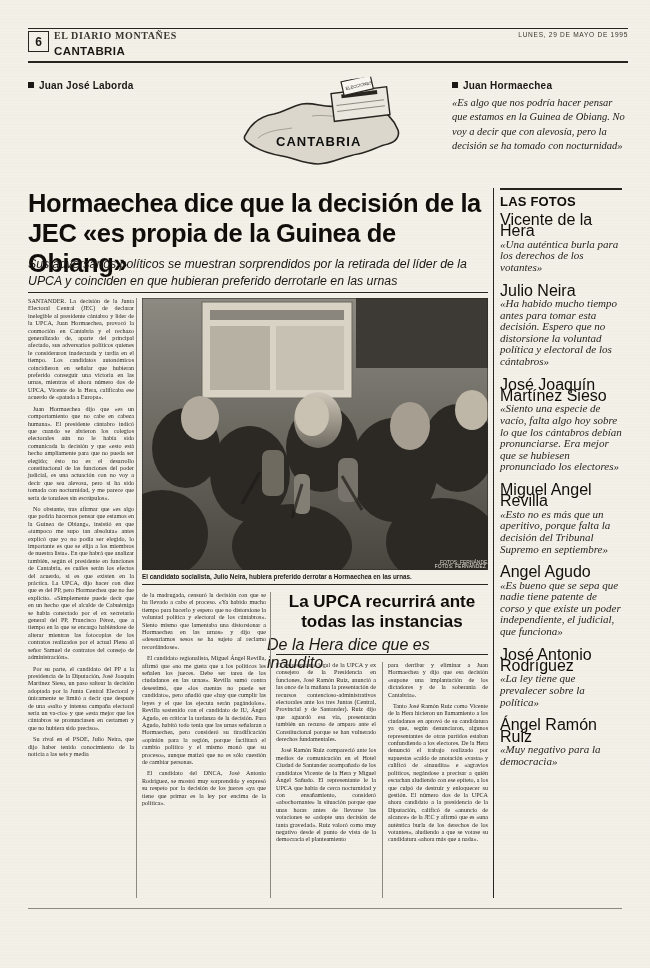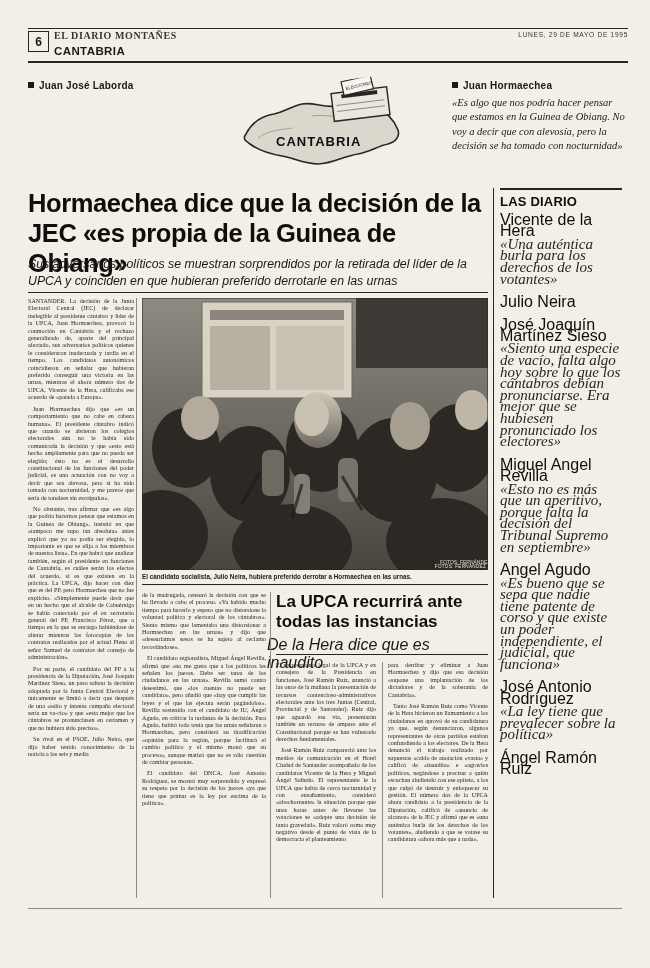--- a/index.html
+++ b/index.html
@@ -93,21 +93,21 @@
     font-family:"Liberation Sans", sans-serif;letter-spacing:.3px;
   }
   .caption{
     position:absolute;left:142px;top:573px;width:346px;
     font-family:"Liberation Sans", sans-serif;font-size:6.3px;font-weight:bold;color:#1d1b17;
   }
   .cap-rule{position:absolute;left:142px;top:584px;width:346px;height:1px;background:#2a2722;}
   
   .story2-head{
     position:absolute;left:276px;top:592px;width:212px;
-    font-family:"Liberation Sans", sans-serif;font-weight:bold;font-size:17px;line-height:20px;color:#12100d;
+    font-family:"Liberation Sans", sans-serif;font-weight:bold;font-size:17px;line-height:20px;color:#12100d;text-align:center;
   }
   .story2-sub{
     position:absolute;left:267px;top:636px;width:212px;
     font-family:"Liberation Sans", sans-serif;font-style:italic;font-size:16px;color:#1d1b17;
   }
   .story2-rule{position:absolute;left:276px;top:654px;width:212px;height:1px;background:#2a2722;}
   .colA{position:absolute;left:142px;top:592px;width:124px;font-size:6.1px;line-height:7.4px;text-align:justify;color:#2a2722;}
   .colB{position:absolute;left:276px;top:662px;width:100px;font-size:6.1px;line-height:7.4px;text-align:justify;color:#2a2722;}
   .colC{position:absolute;left:388px;top:662px;width:100px;font-size:6.1px;line-height:7.4px;text-align:justify;color:#2a2722;}
   .colA p,.colB p,.colC p{margin:0 0 4px 0;text-indent:5px;}
@@ -117,21 +117,21 @@
     position:absolute;left:500px;top:194px;width:122px;
     font-family:"Liberation Sans", sans-serif;font-weight:bold;font-size:13px;color:#12100d;letter-spacing:.2px;
   }
   .rail-items{position:absolute;left:500px;top:214px;width:122px;}
   .rail-item{margin-bottom:11px;}
   .rail-name{
     font-family:"Liberation Sans", sans-serif;font-weight:normal;font-size:16px;line-height:11.4px;color:#12100d;
     margin-bottom:2px;
   }
   .rail-quote{
-    font-family:"Liberation Serif", serif;font-style:italic;font-size:15px;line-height:11.6px;color:#2a2722;
+    font-family:"Liberation Serif", serif;font-style:italic;font-size:11px;line-height:11.6px;color:#2a2722;
   }
   .vline{position:absolute;left:493px;top:188px;width:1px;height:710px;background:#2a2722;}
   .vline2{position:absolute;left:136px;top:298px;width:1px;height:600px;background:#8e8a82;}
   .vline3{position:absolute;left:270px;top:592px;width:1px;height:306px;background:#8e8a82;}
   .vline4{position:absolute;left:382px;top:662px;width:1px;height:236px;background:#8e8a82;}
   .botrule{position:absolute;left:28px;top:908px;width:594px;height:1px;background:#8e8a82;}
 </style>
 </head>
 <body>
 
@@ -248,44 +248,46 @@
   <div class="colC">
     <p class="first">para derribar y eliminar a Juan Hormaechea y dijo que esa decisión «supone una implantación de los dictadores y de la soberanía de Cantabria».</p>
     <p>Tanto José Ramón Ruiz como Vicente de la Hera hicieron un llamamiento a los ciudadanos en aprovó de su candidatura ya que, según denunciaron, algunos representantes de otras partidos estaban confundiendo a los electores. De la Hera denunció el trabajo realizado por supuestas «caldo de anotación «vasta» y calificó de «inaudita» e «agravios políticos, negándose a precisar a quién escuchan aludiendo con ese epíteto, a los que culpó de destruir y enloquecer su gestión. El número dos de la UPCA ahora candidato a la presidencia de la Diputación, calificó de «anuncio de alcance» de la JEC y afirmó que es «una auténtica burla de los derechos de los votantes», aludiendo a que se votase su candidatura «ahora más que a nada».</p>
   </div>
 
   <div class="vline"></div>
   <div class="vline2"></div>
   <div class="vline3"></div>
   <div class="vline4"></div>
   <div class="rail-rule"></div>
-  <div class="rail-title">LAS DIARIO</div>
+  <div class="rail-title">LAS FOTOS</div>
   <div class="rail-items">
     <div class="rail-item">
       <div class="rail-name">Vicente de la Hera</div>
       <div class="rail-quote">«Una auténtica burla para los derechos de los votantes»</div>
     </div>
     <div class="rail-item">
       <div class="rail-name">Julio Neira</div>
+      <div class="rail-quote">«Ha habido mucho tiempo antes para tomar esta decisión. Espero que no distorsione la voluntad política y electoral de los cántabros»</div>
     </div>
     <div class="rail-item">
       <div class="rail-name">José Joaquín Martínez Sieso</div>
       <div class="rail-quote">«Siento una especie de vacío, falta algo hoy sobre lo que los cántabros debían pronunciarse. Era mejor que se hubiesen pronunciado los electores»</div>
     </div>
     <div class="rail-item">
       <div class="rail-name">Miguel Angel Revilla</div>
       <div class="rail-quote">«Esto no es más que un aperitivo, porque falta la decisión del Tribunal Supremo en septiembre»</div>
     </div>
     <div class="rail-item">
       <div class="rail-name">Angel Agudo</div>
       <div class="rail-quote">«Es bueno que se sepa que nadie tiene patente de corso y que existe un poder independiente, el judicial, que funciona»</div>
     </div>
     <div class="rail-item">
       <div class="rail-name">José Antonio Rodríguez</div>
       <div class="rail-quote">«La ley tiene que prevalecer sobre la política»</div>
     </div>
     <div class="rail-item">
       <div class="rail-name">Ángel Ramón Ruiz</div>
+      <div class="rail-quote">«Muy negativo para la democracia»</div>
     </div>
   </div>
 
   <div class="botrule"></div>
 </div>
 
 </body></html>

